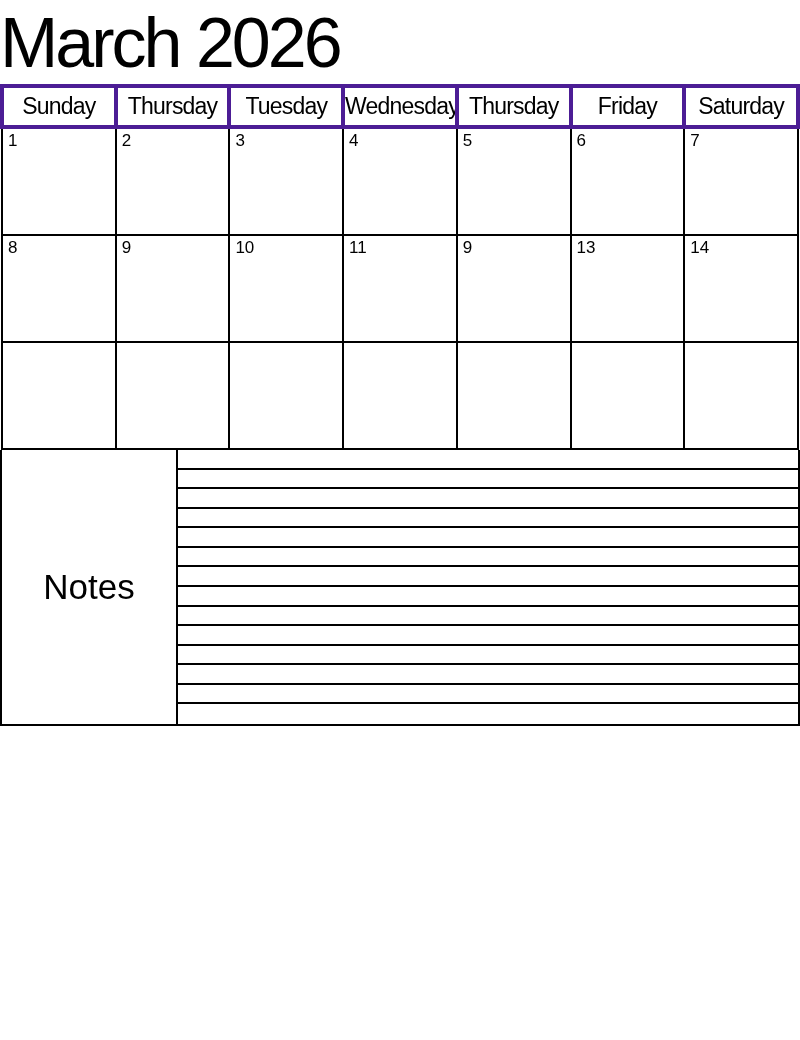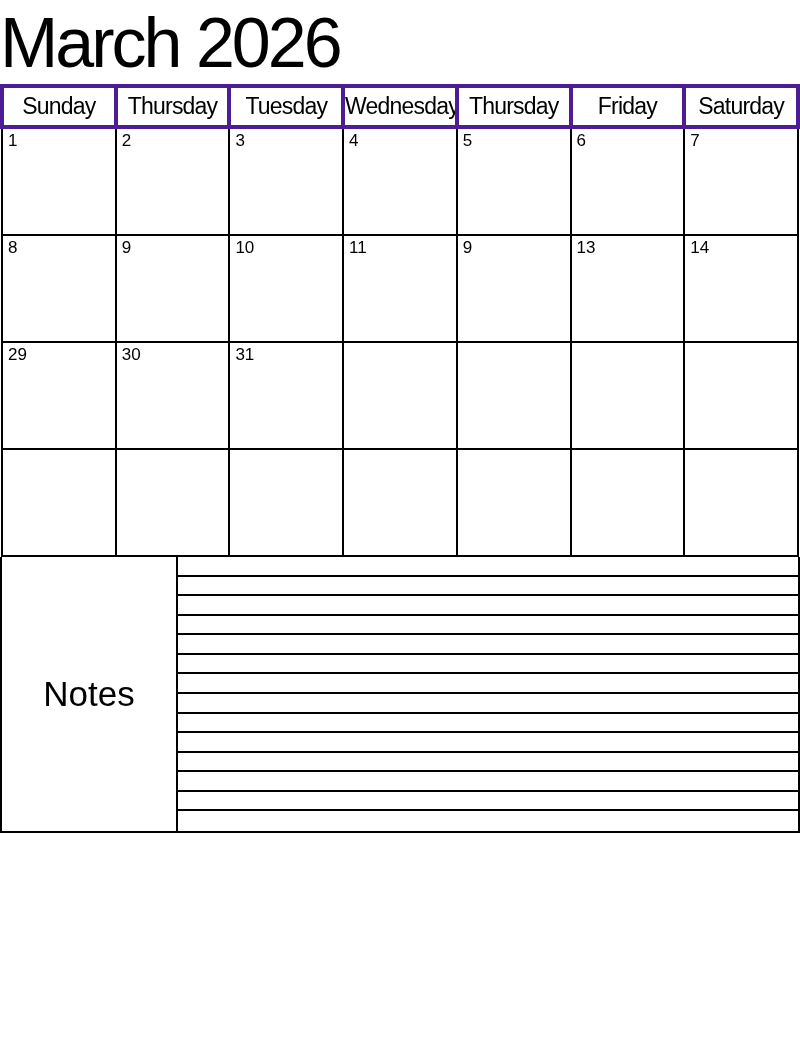--- a/index.html
+++ b/index.html
@@ -88,29 +88,20 @@
       <tr>
         <td>8</td>
         <td>9</td>
         <td>10</td>
         <td>11</td>
         <td>9</td>
         <td>13</td>
         <td>14</td>
       </tr>
       <tr>
-        <td>29</td>
-        <td>30</td>
-        <td>31</td>
-        <td></td>
-        <td></td>
-        <td></td>
-        <td></td>
-      </tr>
-      <tr>
         <td></td>
         <td></td>
         <td></td>
         <td></td>
         <td></td>
         <td></td>
         <td></td>
       </tr>
     </tbody>
   </table>

